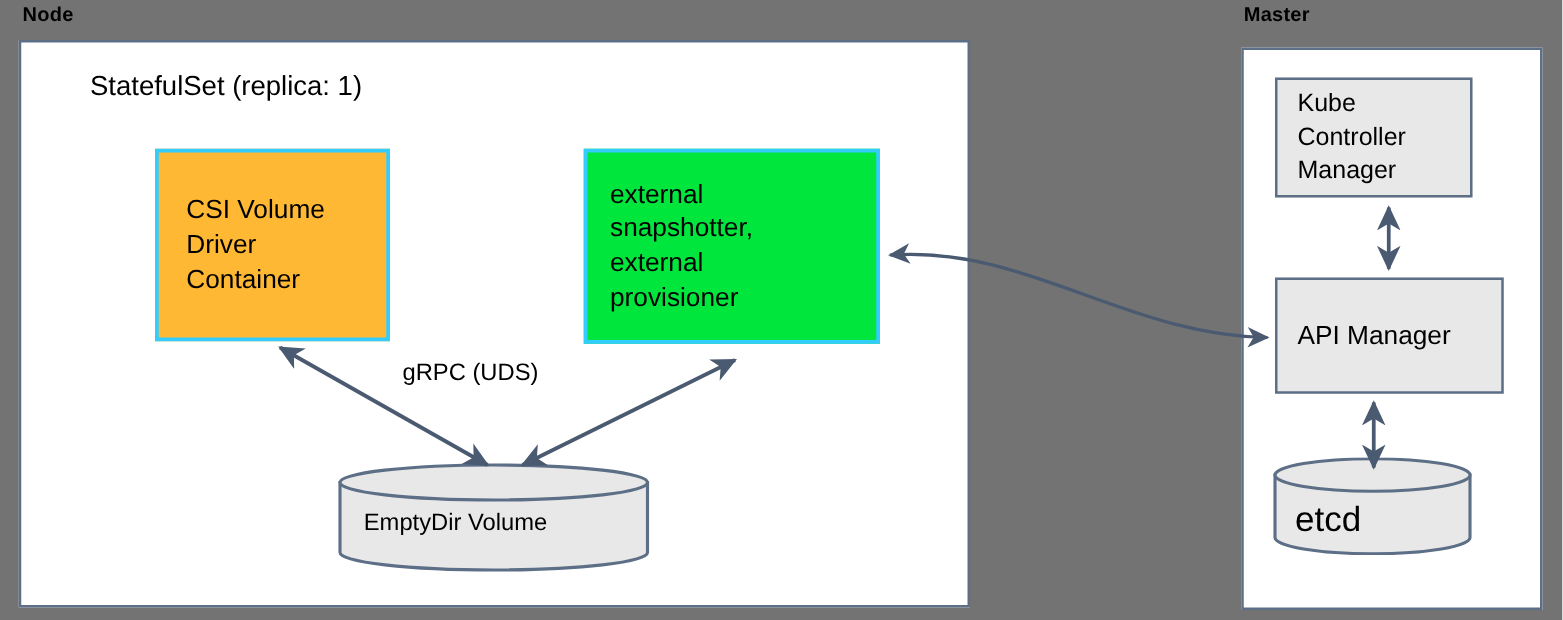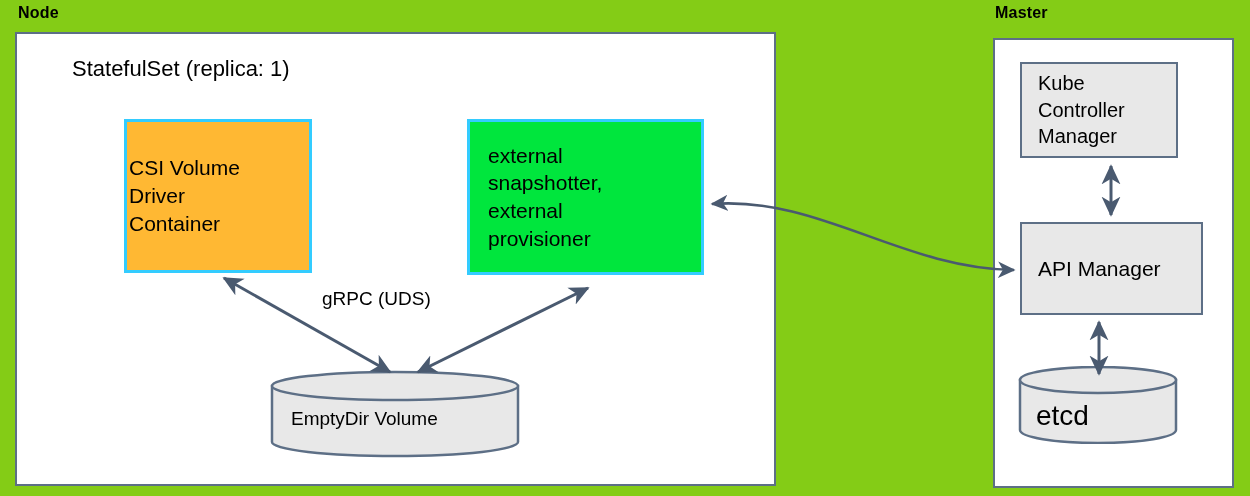--- a/index.html
+++ b/index.html
@@ -4,21 +4,21 @@
 <style>
   html, body {
     margin: 0;
     padding: 0;
     background: #ffffff;
   }
   #canvas {
     position: relative;
     width: 1250px;
     height: 496px;
-    background: #84cc16;
+    background: #737373;
     font-family: "Liberation Sans", sans-serif;
     overflow: hidden;
   }
 
   
   .panel-title {
     position: absolute;
     font-size: 16px;
     font-weight: bold;
     color: #000000;
@@ -60,21 +60,21 @@
   }
   .box .box-text {
     white-space: pre-line;
     line-height: 1.32;
   }
 
   #csi-box {
     left: 124px; top: 119px; width: 188px; height: 154px;
     background: #ffb833;
     border: 3px solid #33ccff;
-    padding-left: 2px;
+    padding-left: 22px;
     font-size: 21px;
   }
   #external-box {
     left: 467px; top: 119px; width: 237px; height: 156px;
     background: #00e63d;
     border: 3px solid #33ccff;
     padding-left: 18px;
     font-size: 21px;
   }
   #kcm-box {

